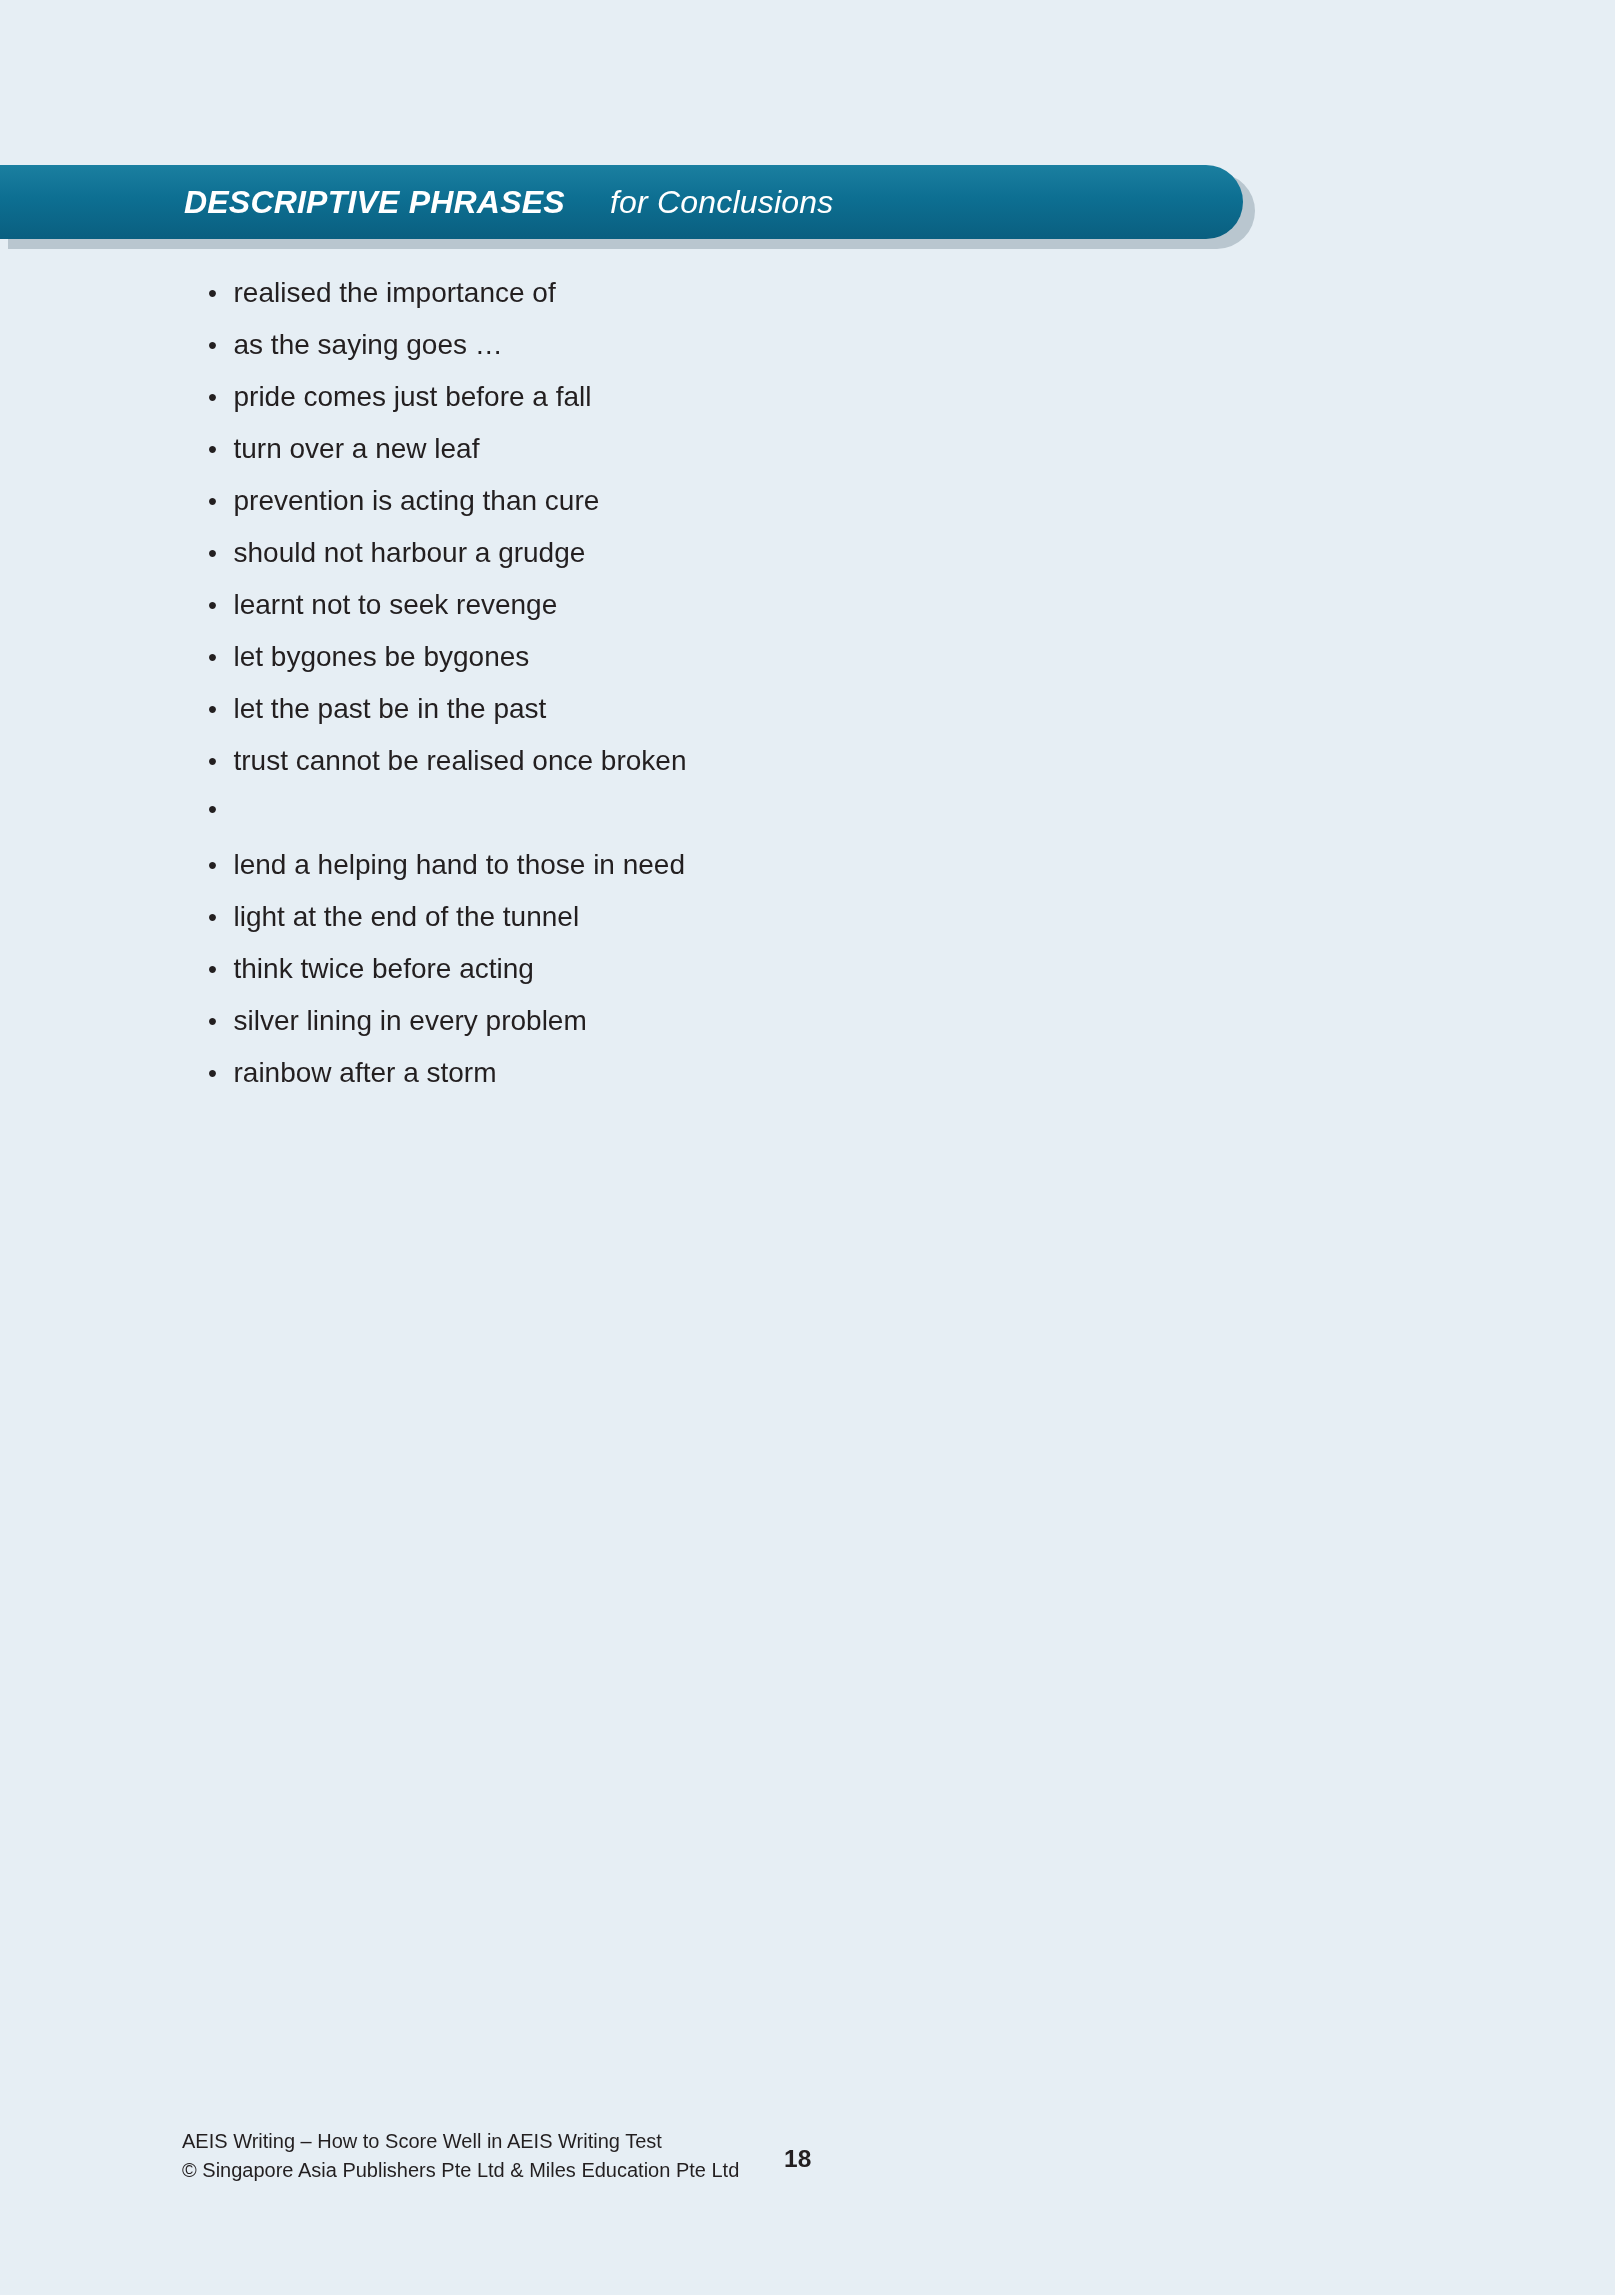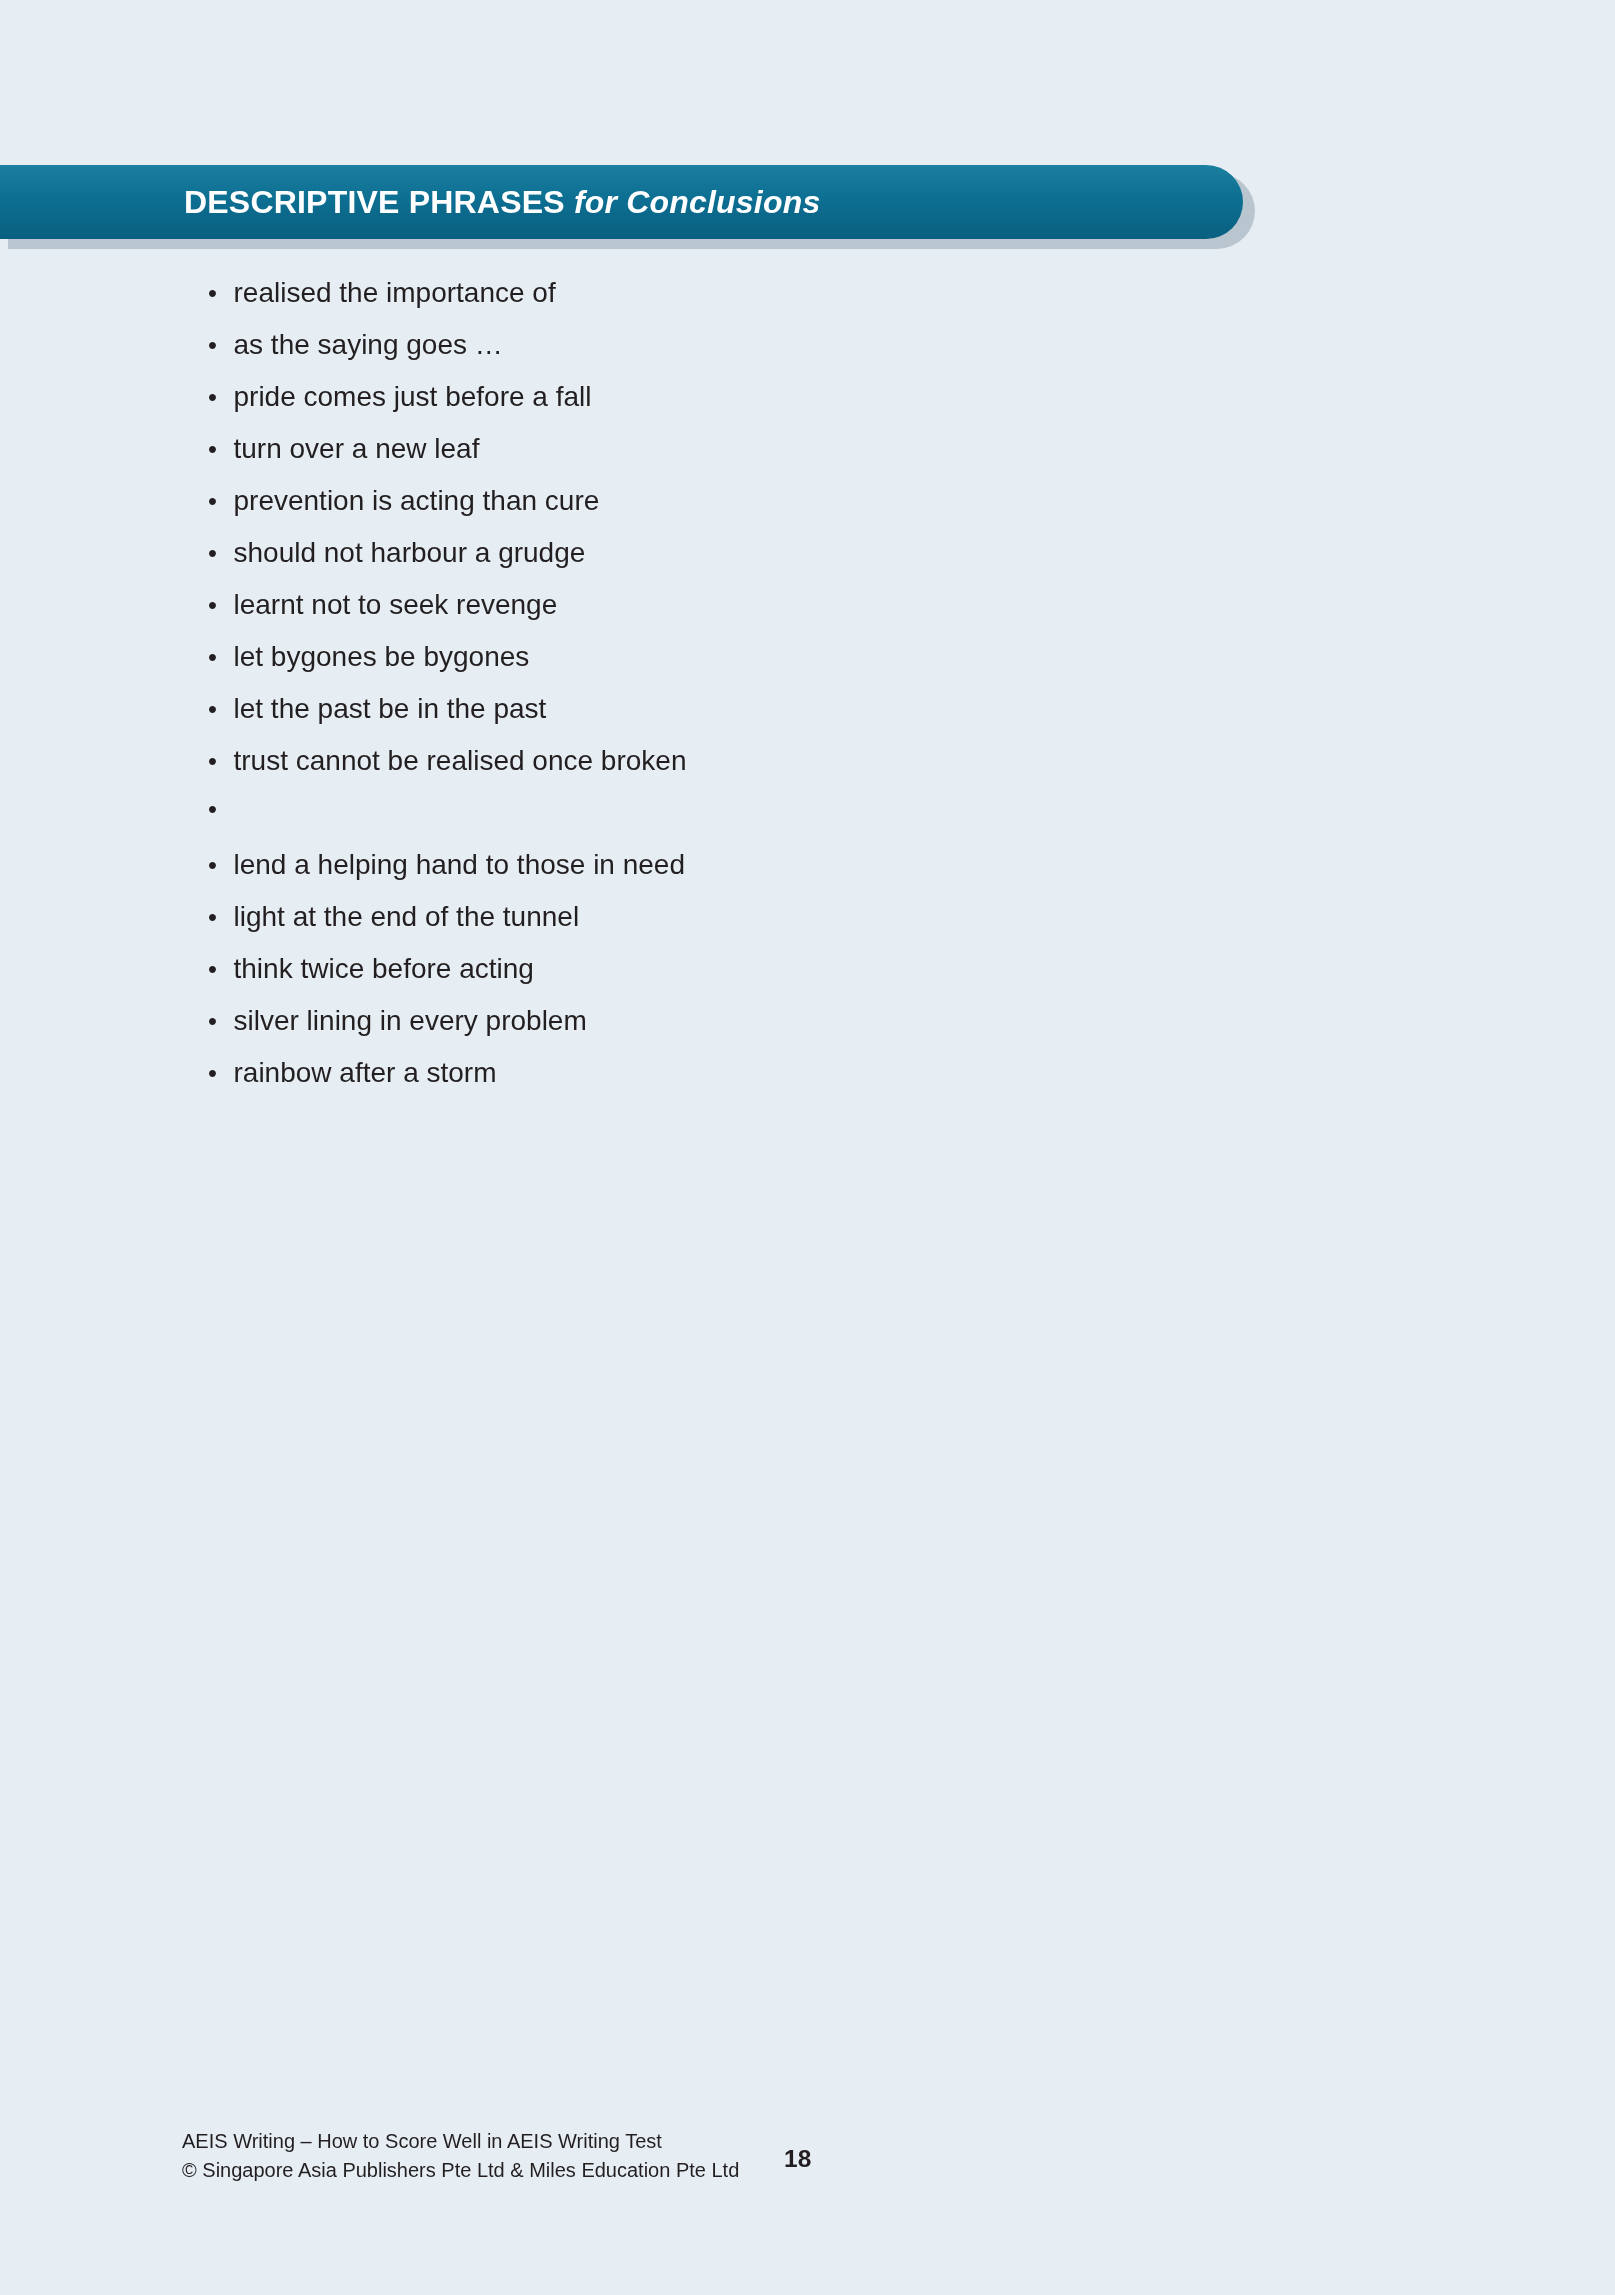--- a/index.html
+++ b/index.html
@@ -54,24 +54,26 @@
     padding-left: 184px;
   }
   .banner-title {
     color: #ffffff;
     font-size: 32px;
     letter-spacing: 0.2px;
     white-space: nowrap;
   }
   .banner-title .strong {
     font-weight: bold;
+    font-style: italic;
   }
   .banner-title .ital {
     font-style: italic;
-    font-weight: bold;
+    font-weight: normal;
+    margin-left: 36px;
   }
 
   
   .list {
     position: absolute;
     left: 208px;
     top: 277px;
     width: 1176px;
   }
   .list-item {

